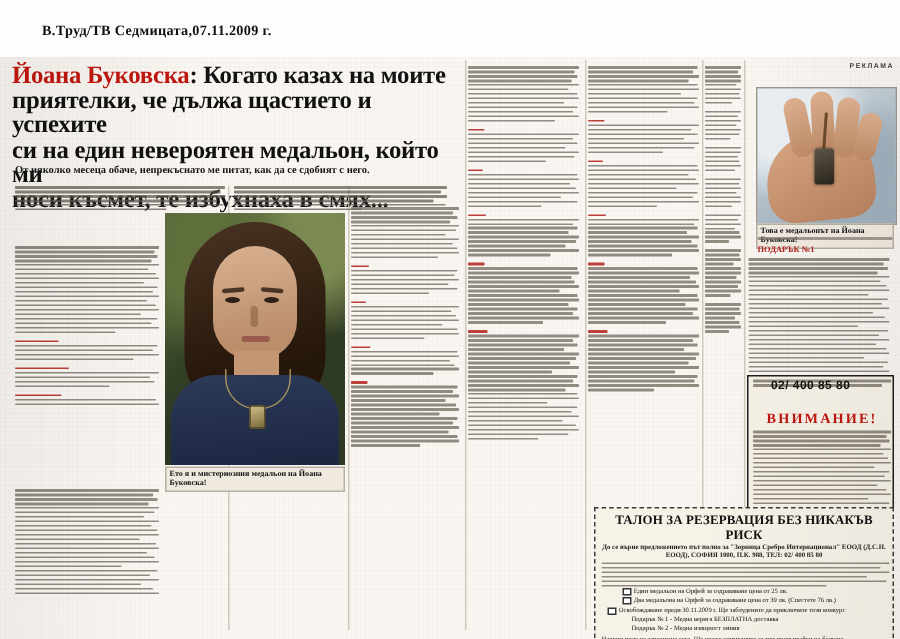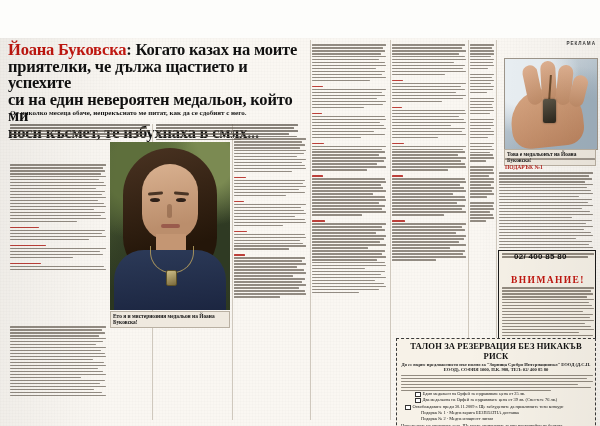--- a/index.html
+++ b/index.html
@@ -207,20 +207,21 @@
   .cb{
     display:inline-block;width:3.5px;height:3.5px;border:.6px solid #333;
     margin-right:2px;vertical-align:middle;background:#fff;
   }
 </style>
 </head>
 <body>
 
 <div class="page">
 
+  <div class="source-line">В.Труд/ТВ Седмицата,07.11.2009 г.</div>
 
   <div class="sheet">
 
     <div class="headline">
       <div class="hl">
         <span class="name">Йоана Буковска</span><span>: Когато казах на моите</span>
       </div>
       <div class="hl">приятелки, че дължа щастието и успехите</div>
       <div class="hl">си на един невероятен медальон, който ми</div>
       <div class="hl">носи късмет, те избухнаха в смях...</div>

